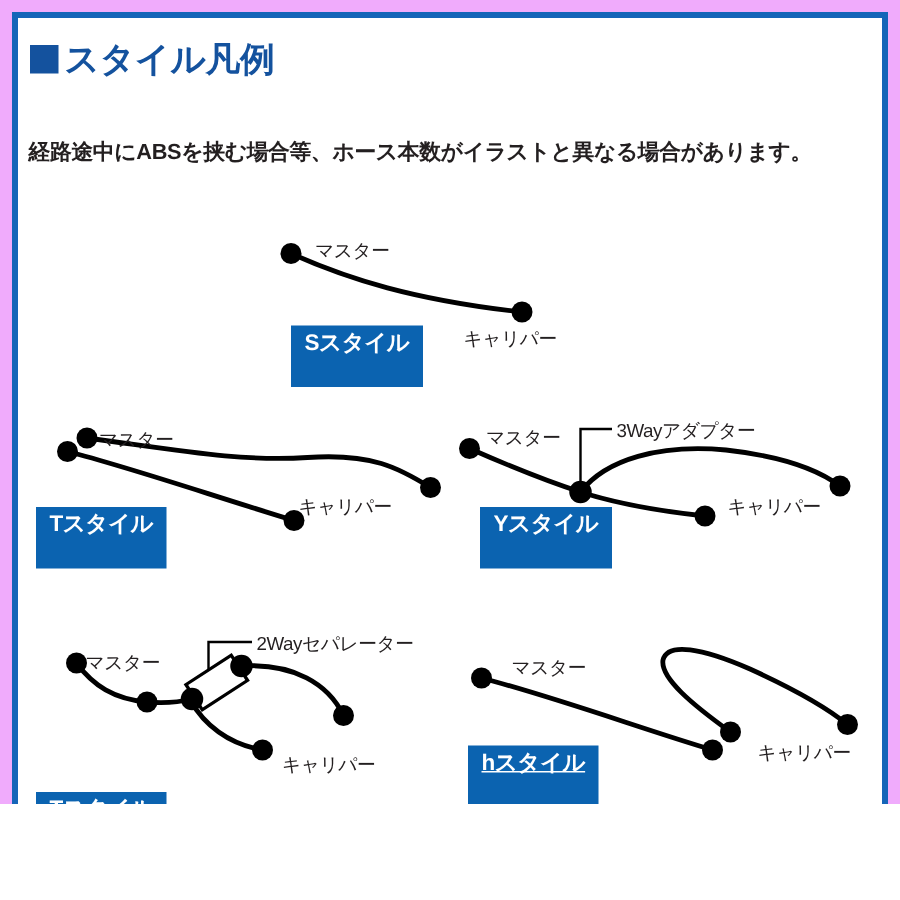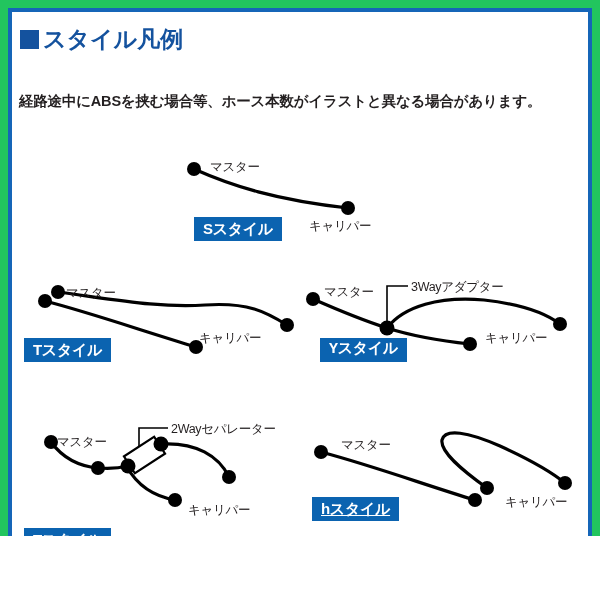--- a/index.html
+++ b/index.html
@@ -4,21 +4,21 @@
 <style>
   html, body {
     margin: 0;
     padding: 0;
     background: #ffffff;
   }
   #page {
     position: relative;
     width: 600px;
     height: 536px;
-    background: #22c55e;
+    background: #f0abfc;
     font-family: "Liberation Sans", "DejaVu Sans", sans-serif;
     overflow: hidden;
   }
   #frame {
     position: absolute;
     left: 8px;
     top: 8px;
     width: 584px;
     height: 584px;
     border: 4px solid #1565b8;
@@ -95,21 +95,21 @@
     white-space: nowrap;
     letter-spacing: -0.3px;
   }
   .style-badge {
     position: absolute;
     background: #0b63b0;
     color: #ffffff;
     font-size: 15px;
     font-weight: bold;
     letter-spacing: -0.3px;
-    padding: 3px 9px 4px 9px;
+    padding: 3px 9px 21px 9px;
     white-space: nowrap;
     line-height: 1.15;
   }
 </style>
 </head>
 <body>
 
 <div id="page">
   <div id="frame"></div>
 
@@ -171,21 +171,21 @@
   <div id="overlay">
       <div class="part-label" style="left: 210px; top: 159px;">マスター</div>
       <div class="part-label" style="left: 309px; top: 218px;">キャリパー</div>
       <div class="style-badge" style="left: 194px; top: 217px;">Sスタイル</div>
       <div class="part-label" style="left: 66px; top: 285px;">マスター</div>
       <div class="part-label" style="left: 199px; top: 330px;">キャリパー</div>
       <div class="style-badge" style="left: 24px; top: 338px;">Tスタイル</div>
       <div class="part-label" style="left: 324px; top: 284px;">マスター</div>
       <div class="part-label" style="left: 411px; top: 279px;">3Wayアダプター</div>
       <div class="part-label" style="left: 485px; top: 330px;">キャリパー</div>
-      <div class="style-badge" style="left: 320px; top: 338px; font-family: Liberation Mono, monospace;">Yスタイル</div>
+      <div class="style-badge" style="left: 320px; top: 338px;">Yスタイル</div>
       <div class="part-label" style="left: 57px; top: 434px;">マスター</div>
       <div class="part-label" style="left: 171px; top: 421px;">2Wayセパレーター</div>
       <div class="part-label" style="left: 188px; top: 502px;">キャリパー</div>
       <div class="style-badge" style="left: 24px; top: 508px; margin-top: 20px;">Tスタイル</div>
       <div class="part-label" style="left: 341px; top: 437px;">マスター</div>
       <div class="part-label" style="left: 505px; top: 494px;">キャリパー</div>
       <div class="style-badge" style="left: 312px; top: 497px; text-decoration: underline;">hスタイル</div>
     </div>
 </div>
 

